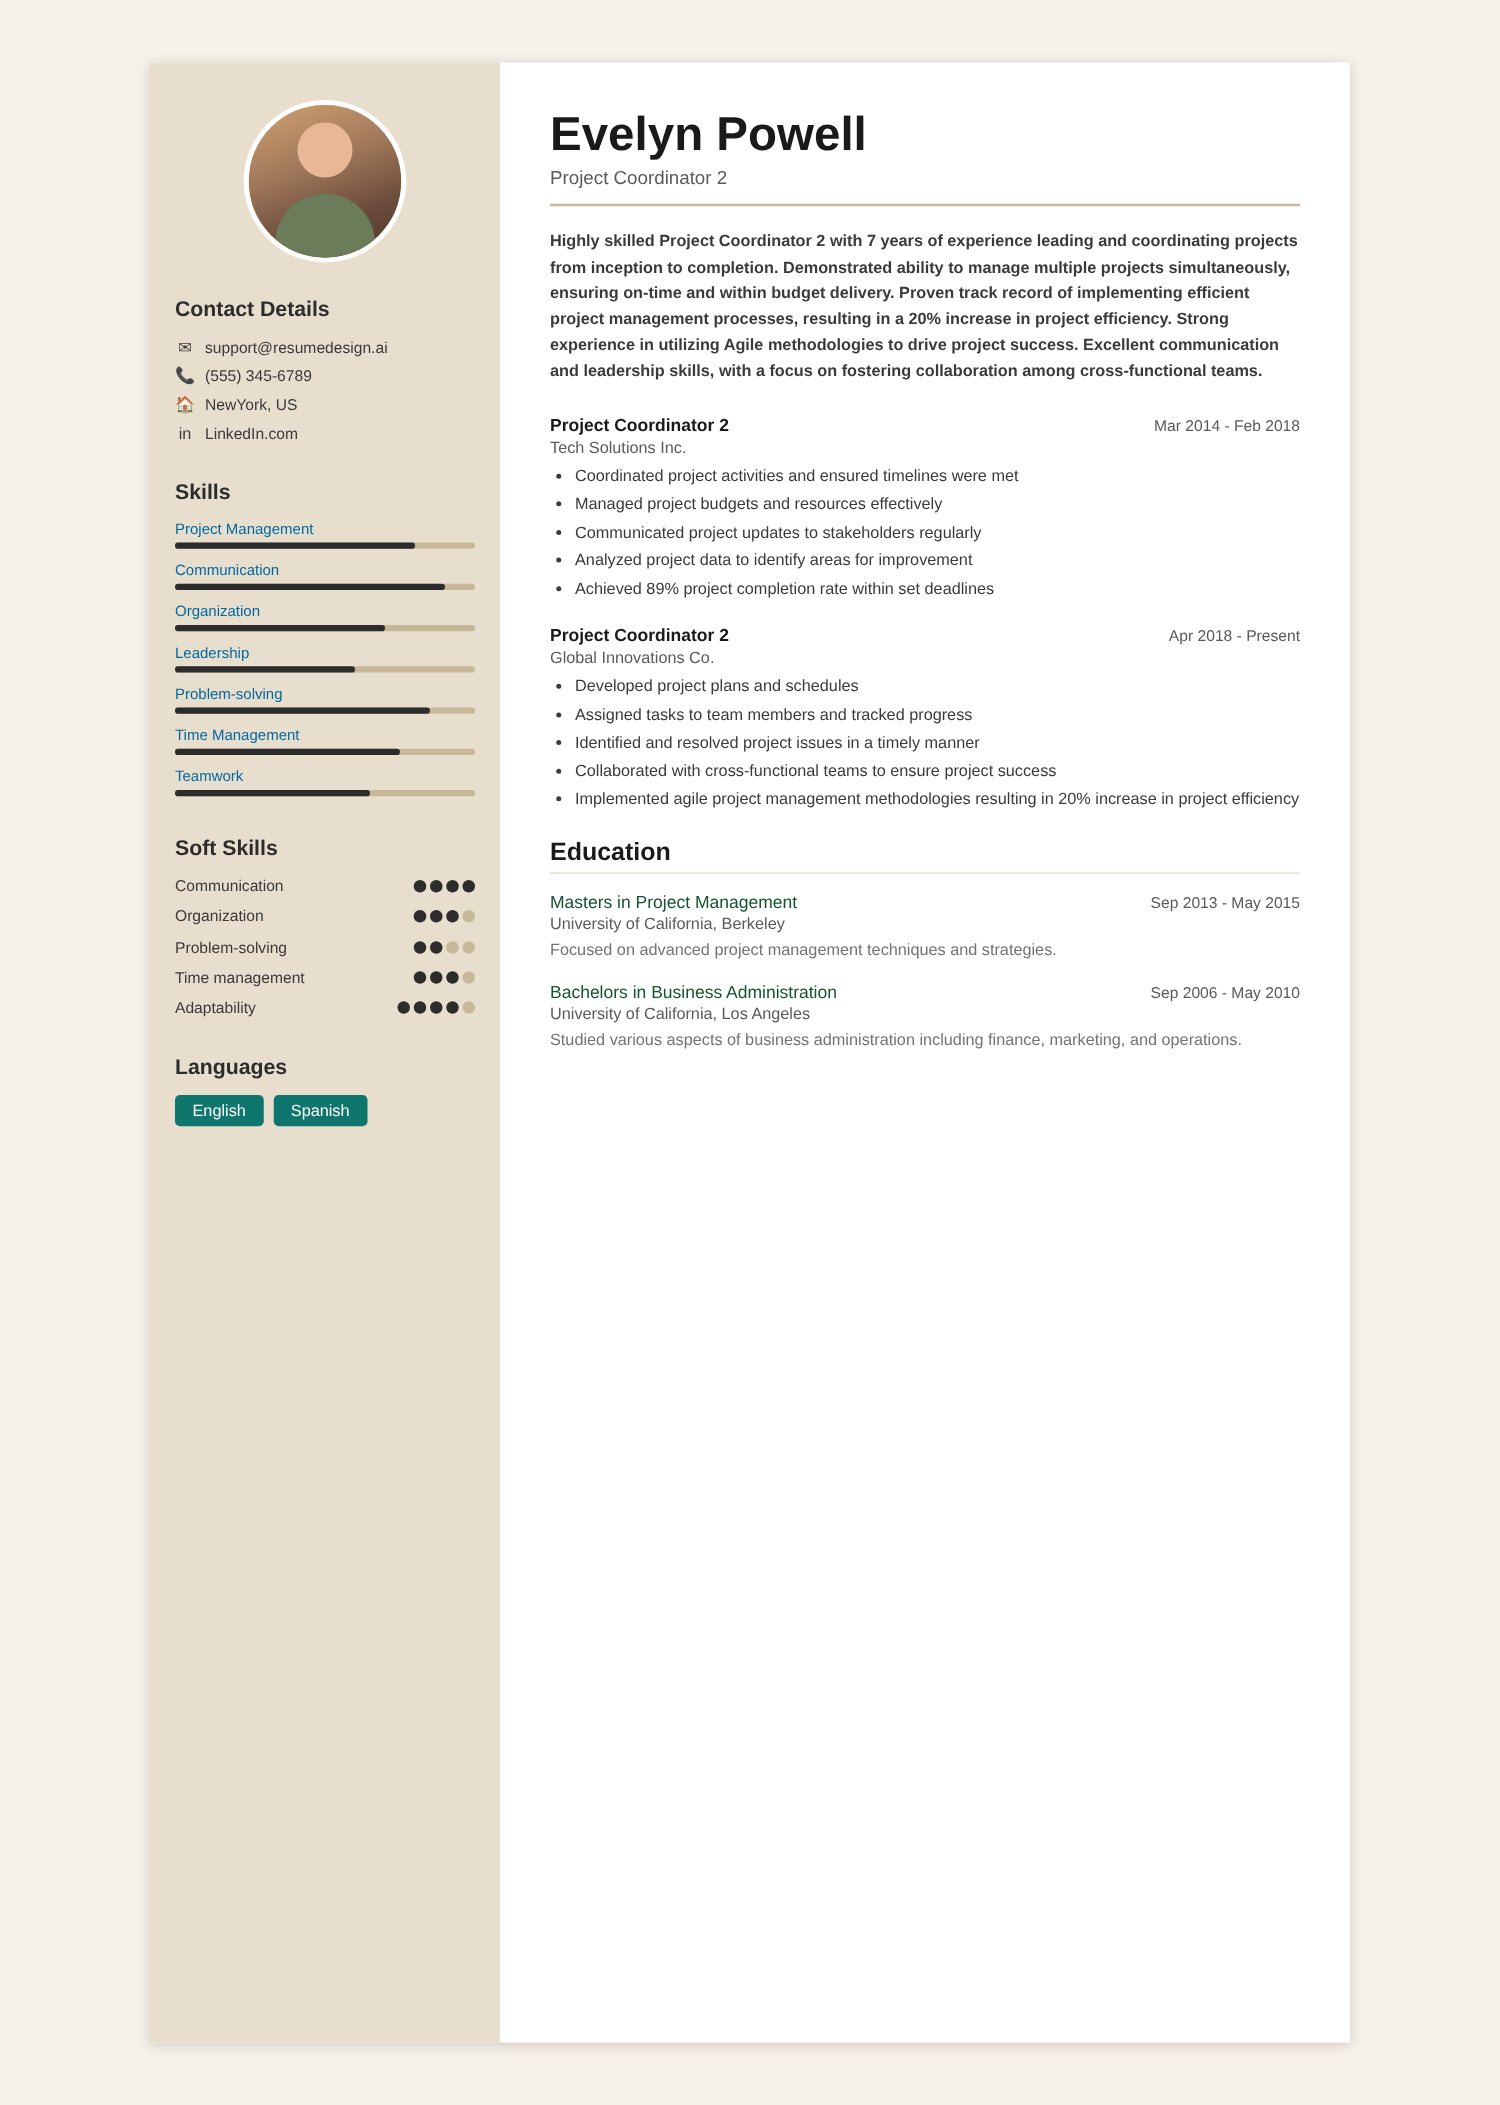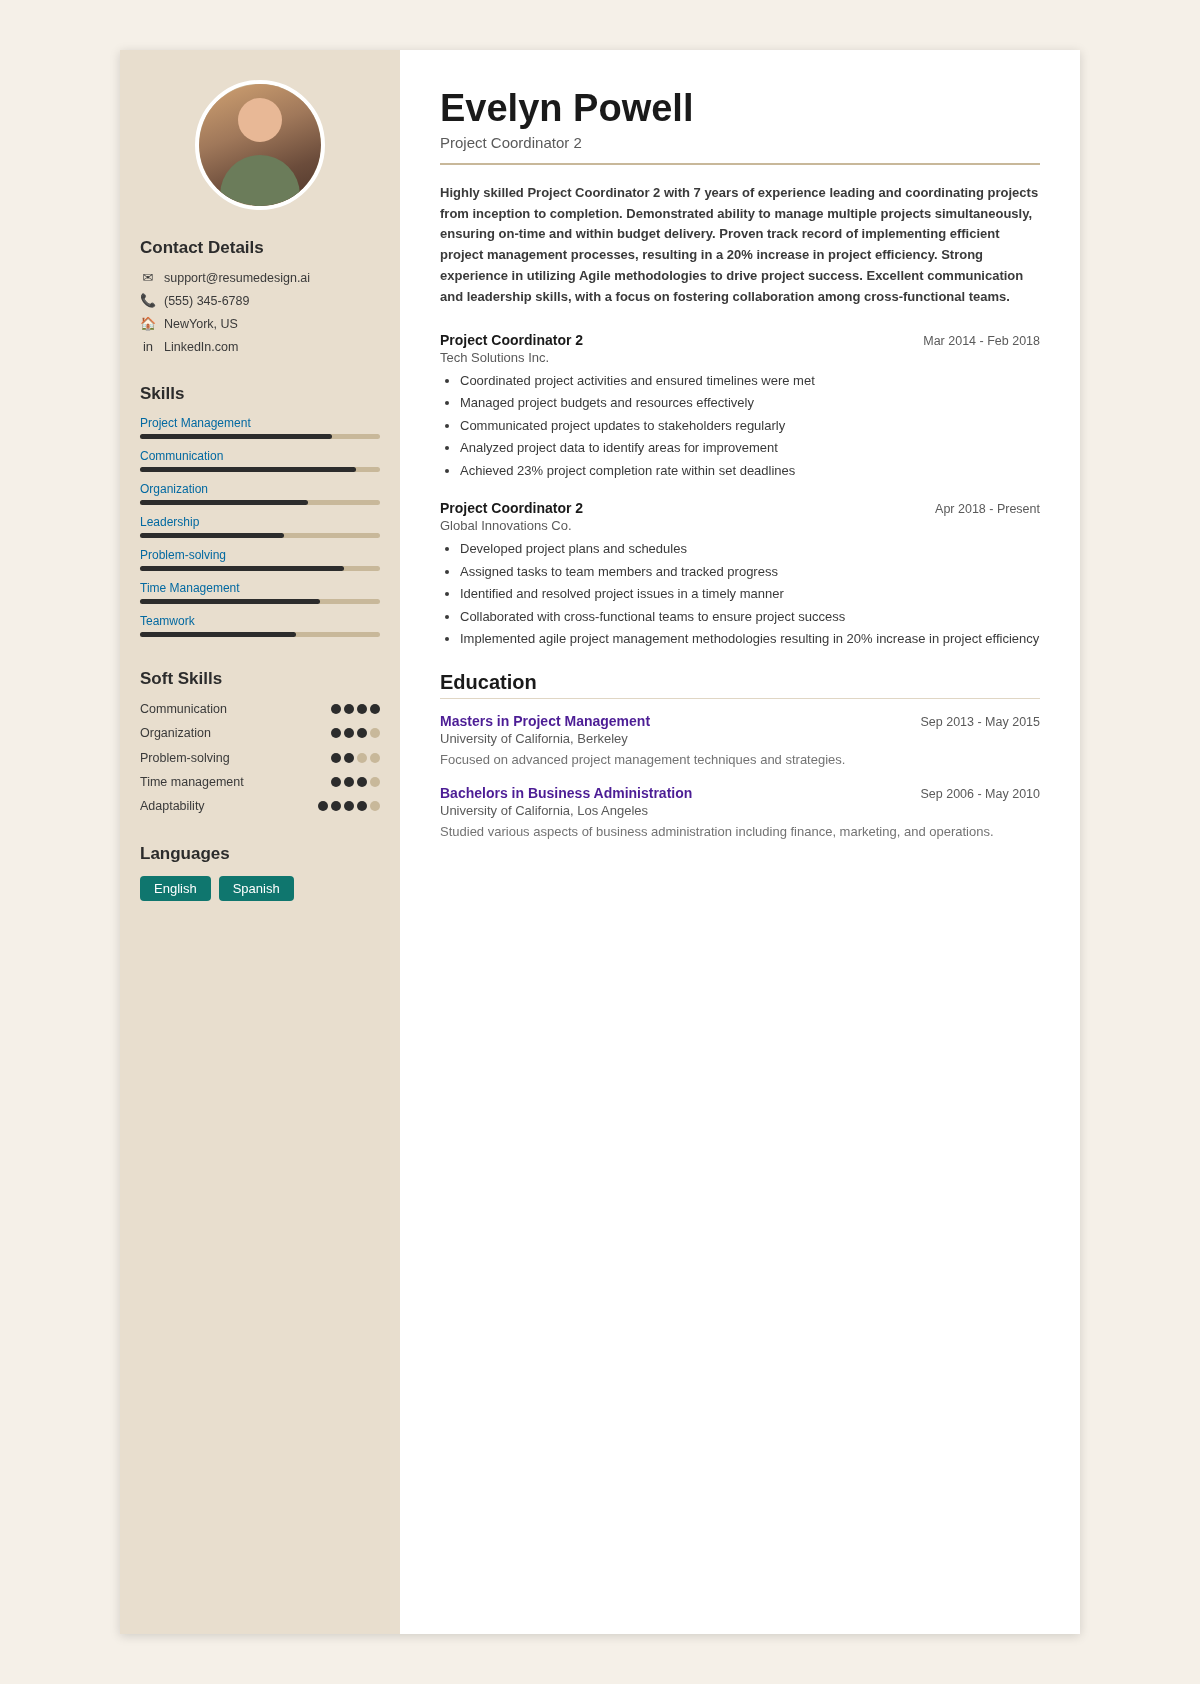--- a/index.html
+++ b/index.html
@@ -233,22 +233,22 @@
       margin-bottom: 16px;
     }
     .edu-header {
       display: flex;
       justify-content: space-between;
       align-items: baseline;
       margin-bottom: 2px;
     }
     .edu-degree {
       font-size: 14px;
-      font-weight: bold;
-      color: #4c1d95;
+      font-weight: normal;
+      color: #14532d;
     }
     .edu-date {
       font-size: 12.5px;
       color: #5a5a5a;
     }
     .edu-school {
       font-size: 13px;
       color: #5a5a5a;
       margin-bottom: 4px;
     }
@@ -412,21 +412,21 @@
       <div class="exp-header">
         <div class="exp-job-title">Project Coordinator 2</div>
         <div class="exp-date">Mar 2014 - Feb 2018</div>
       </div>
       <div class="exp-company">Tech Solutions Inc.</div>
       <ul class="exp-bullets">
               <li>Coordinated project activities and ensured timelines were met</li>
               <li>Managed project budgets and resources effectively</li>
               <li>Communicated project updates to stakeholders regularly</li>
               <li>Analyzed project data to identify areas for improvement</li>
-              <li>Achieved 23% project completion rate within set deadlines</li>
+              <li>Achieved 89% project completion rate within set deadlines</li>
             </ul>
     </div>
           <div class="exp-block">
       <div class="exp-header">
         <div class="exp-job-title">Project Coordinator 2</div>
         <div class="exp-date">Apr 2018 - Present</div>
       </div>
       <div class="exp-company">Global Innovations Co.</div>
       <ul class="exp-bullets">
               <li>Developed project plans and schedules</li>

